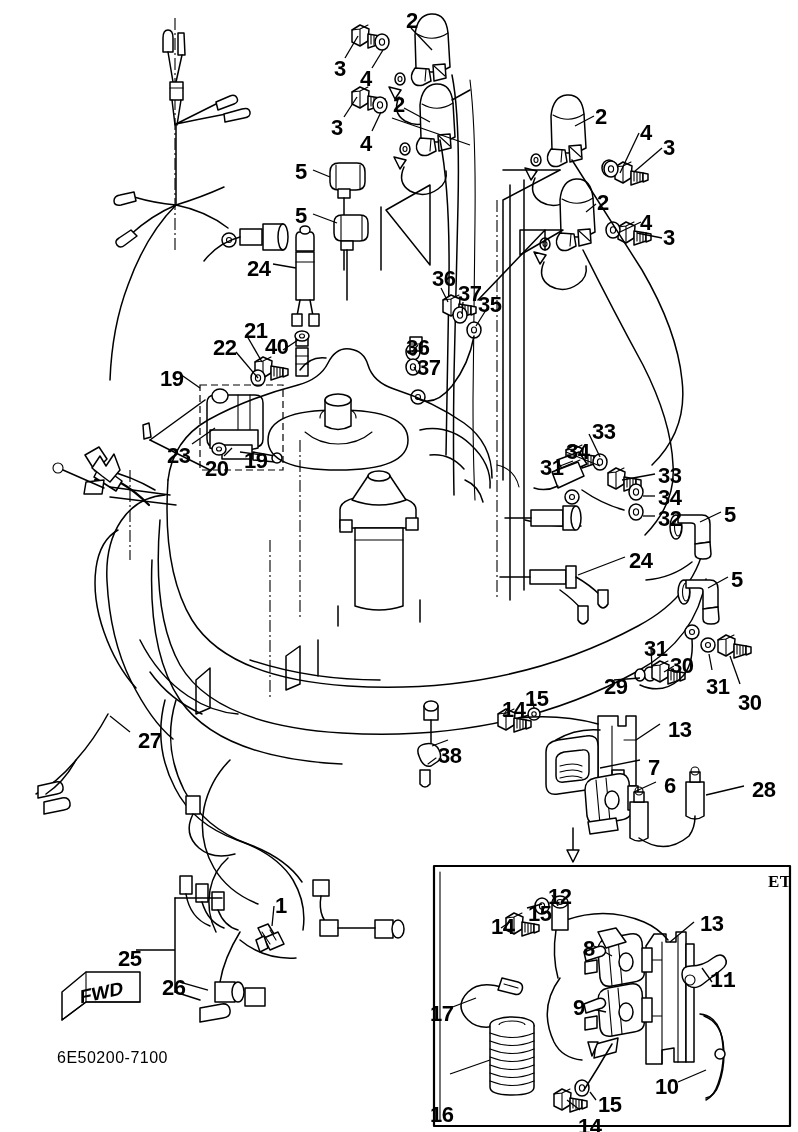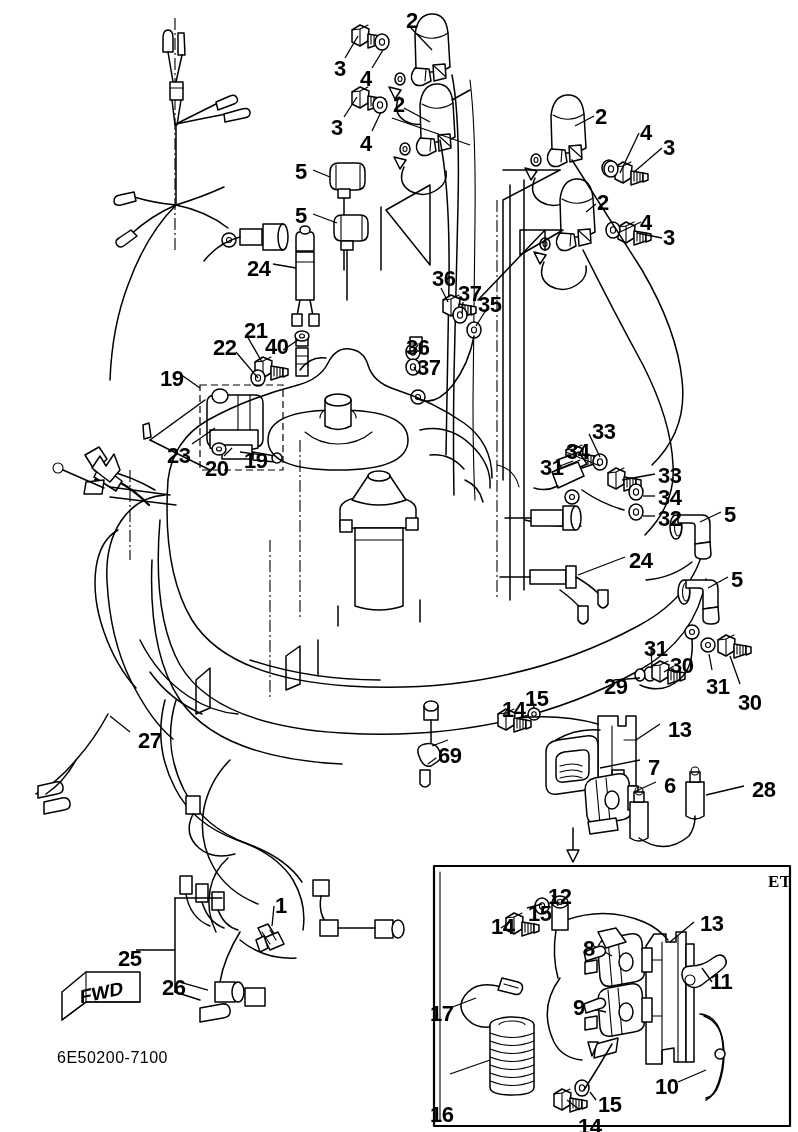--- a/index.html
+++ b/index.html
@@ -575,33 +575,33 @@
       <div class="callout" style="left: 731px; top: 569px;">5</div>
       <div class="callout" style="left: 644px; top: 638px;">31</div>
       <div class="callout" style="left: 670px; top: 655px;">30</div>
       <div class="callout" style="left: 604px; top: 676px;">29</div>
       <div class="callout" style="left: 706px; top: 676px;">31</div>
       <div class="callout" style="left: 738px; top: 692px;">30</div>
       <div class="callout" style="left: 502px; top: 699px;">14</div>
       <div class="callout" style="left: 525px; top: 688px;">15</div>
       <div class="callout" style="left: 668px; top: 719px;">13</div>
       <div class="callout" style="left: 648px; top: 757px;">7</div>
-      <div class="callout" style="left: 438px; top: 745px;">69</div>
+      <div class="callout" style="left: 438px; top: 745px;">38</div>
       <div class="callout" style="left: 664px; top: 775px;">6</div>
       <div class="callout" style="left: 752px; top: 779px;">28</div>
       <div class="callout" style="left: 138px; top: 730px;">27</div>
       <div class="callout" style="left: 275px; top: 895px;">1</div>
       <div class="callout" style="left: 118px; top: 948px;">25</div>
       <div class="callout" style="left: 162px; top: 977px;">26</div>
       <div class="callout" style="left: 548px; top: 886px;">12</div>
       <div class="callout" style="left: 528px; top: 903px;">15</div>
       <div class="callout" style="left: 491px; top: 916px;">14</div>
       <div class="callout" style="left: 700px; top: 913px;">13</div>
       <div class="callout" style="left: 583px; top: 938px;">8</div>
-      <div class="callout" style="left: 710px; top: 971px;">11</div>
+      <div class="callout" style="left: 710px; top: 971px; font-family: Liberation Mono, monospace;">11</div>
       <div class="callout" style="left: 573px; top: 997px;">9</div>
       <div class="callout" style="left: 430px; top: 1003px;">17</div>
       <div class="callout" style="left: 430px; top: 1071px; margin-top: 33px;">16</div>
       <div class="callout" style="left: 655px; top: 1076px;">10</div>
       <div class="callout" style="left: 598px; top: 1094px;">15</div>
       <div class="callout" style="left: 578px; top: 1116px;">14</div>
     </div>
 
   <div class="etlabel" style="left:768px;top:872px;font-family:Liberation Serif, serif;">ET</div>
 

